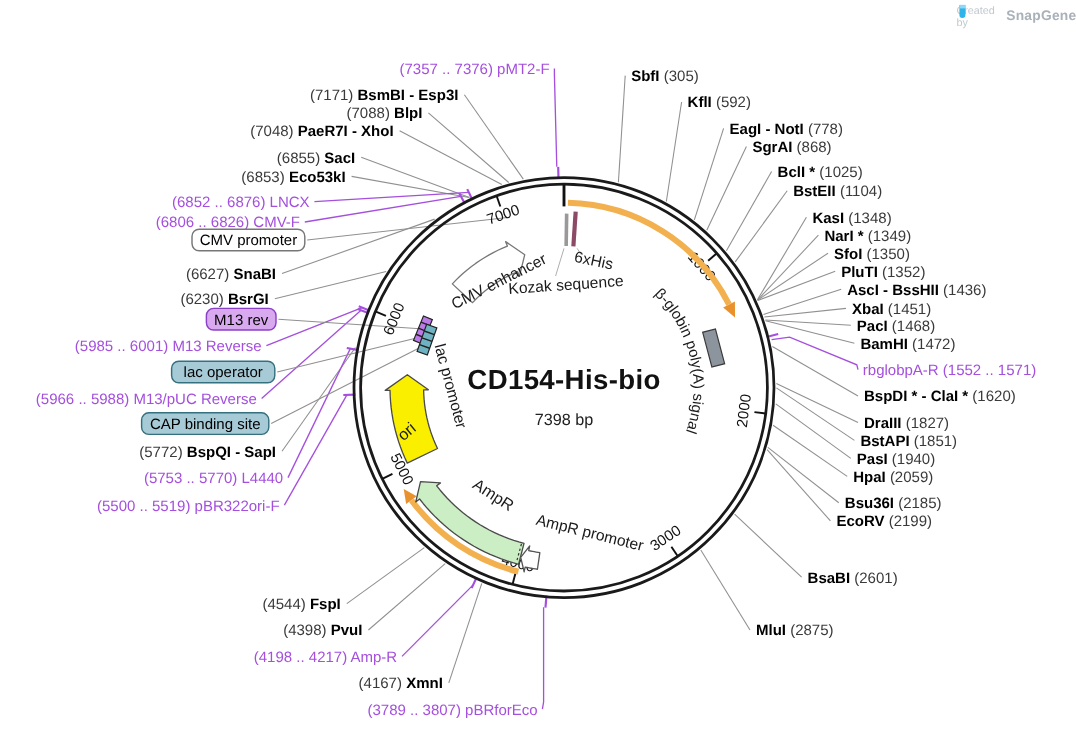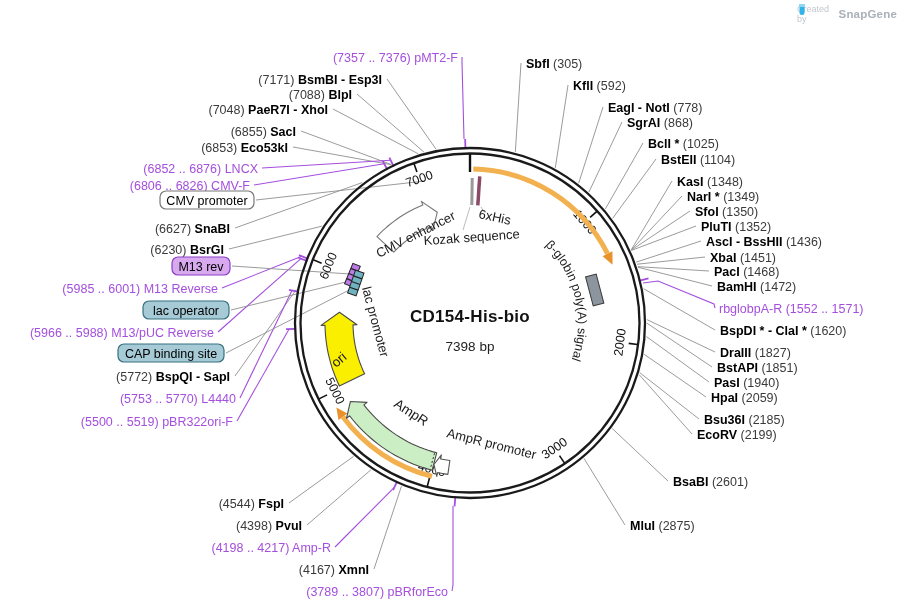--- a/index.html
+++ b/index.html
@@ -1,20 +1,20 @@
 <!DOCTYPE html>
 <html><head>
 <meta charset="utf-8">
 <style>
   html,body{margin:0;padding:0;background:#fff;}
   .stage{position:relative;width:897px;height:609px;background:#fff;overflow:hidden;
          font-family:"Liberation Sans", sans-serif;}
   .center-label{position:absolute;left:470px;top:330px;transform:translate(-50%,-50%);
                 text-align:center;pointer-events:none;}
-  .center-label .name{font-size:17px;font-weight:bold;color:#111;letter-spacing:.3px;}
+  .center-label .name{font-size:23px;font-weight:bold;color:#111;letter-spacing:.3px;}
   .center-label .size{font-size:13.5px;color:#222;margin-top:12px;}
   .watermark{position:absolute;left:797px;top:4px;display:flex;align-items:center;gap:4px;}
   .watermark .created{font-size:9px;color:#c2c8ce;}
   .watermark .brand{font-size:11.5px;font-weight:bold;color:#a9b1b9;letter-spacing:.2px;}
   svg{position:absolute;left:0;top:0;}
 </style>
 </head>
 <body>
 
 <div class="stage">

